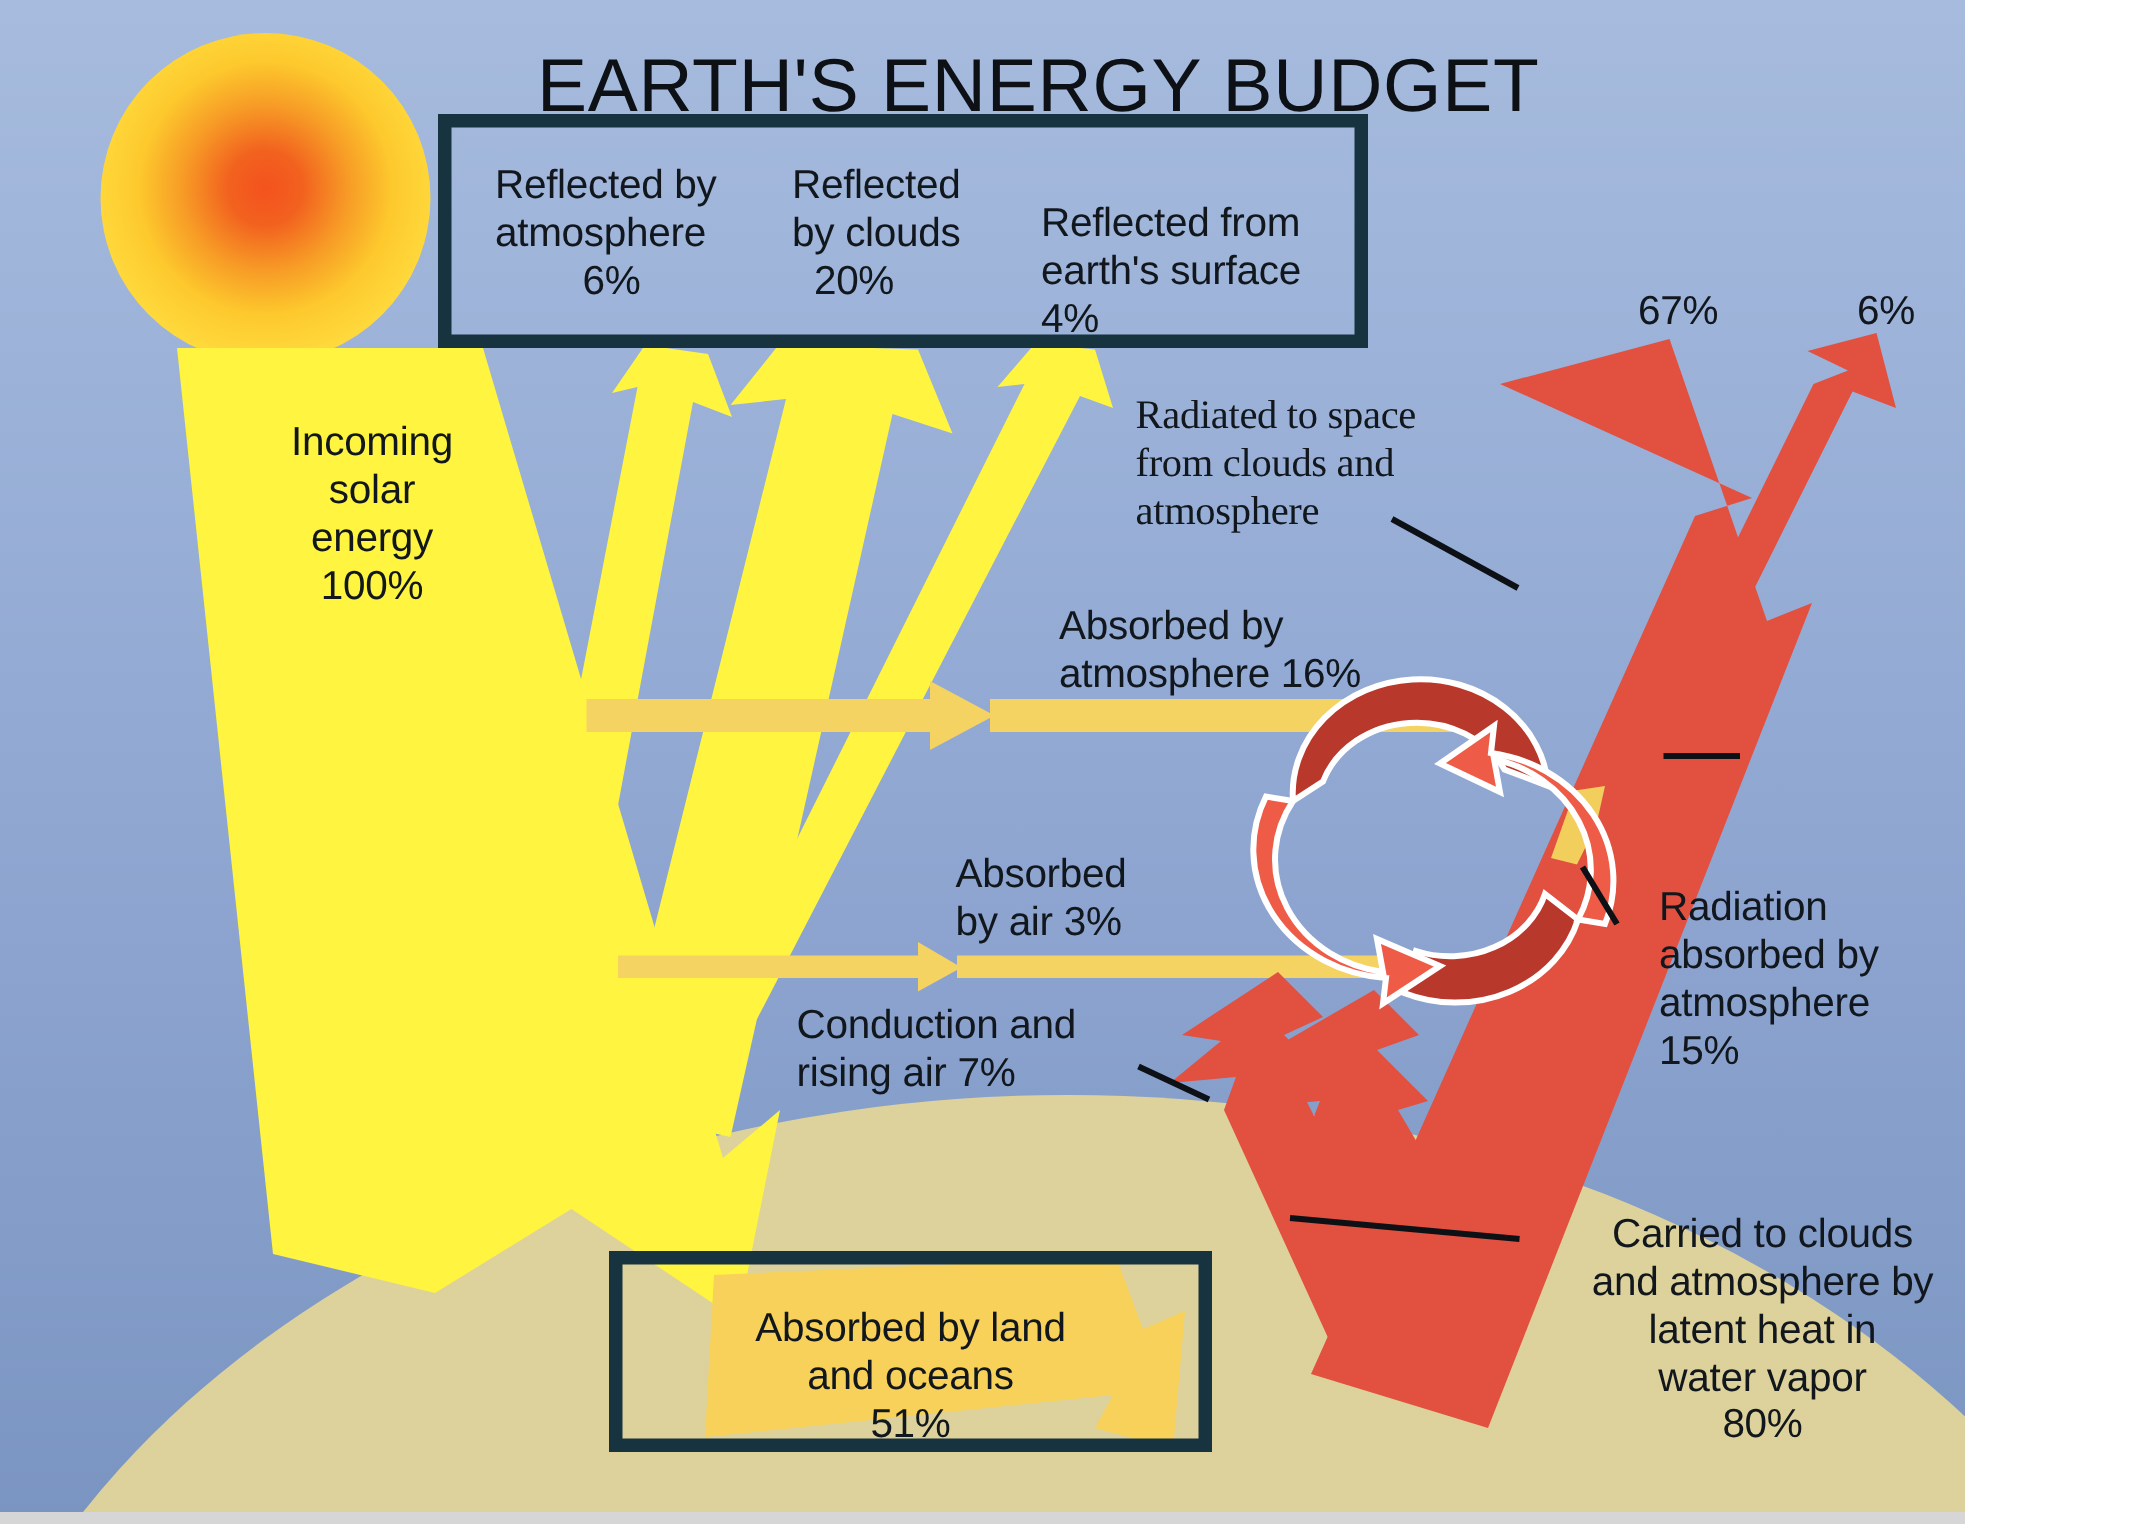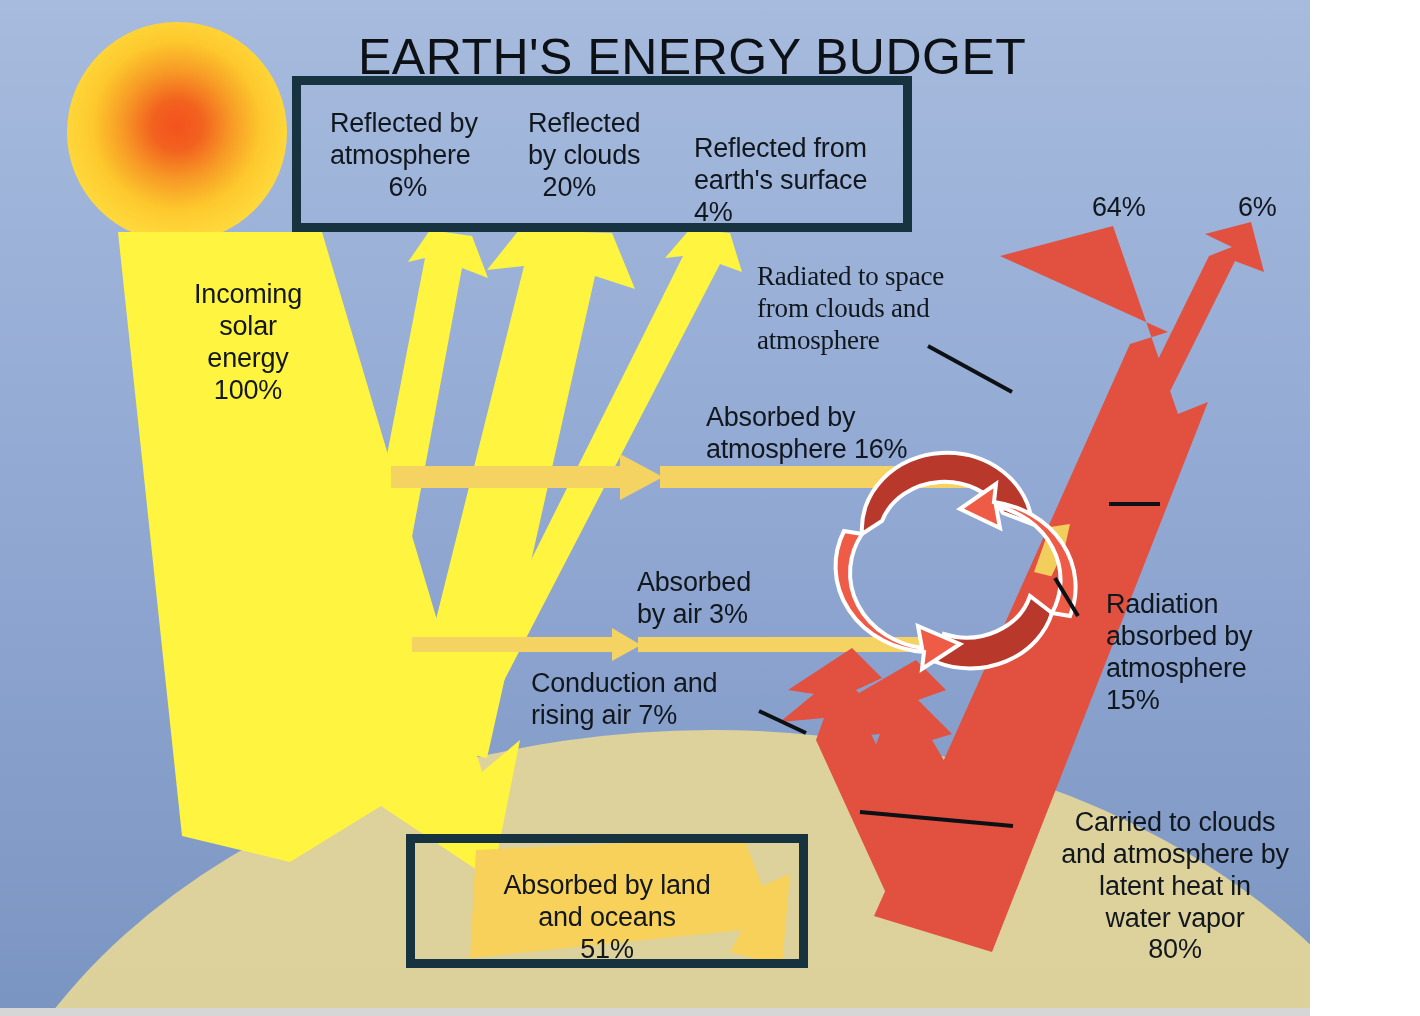--- a/index.html
+++ b/index.html
@@ -248,21 +248,21 @@
 
     <div class="lbl" style="left:188px; top:279px; font-size:27px; text-align:center; width:120px;">Incoming
 solar
 energy
 100%</div>
 
     <div class="lbl" style="left:757px; top:261px; font-size:27px;font-family:Liberation Serif, serif;">Radiated to space
 from clouds and
 atmosphere</div>
 
-    <div class="lbl" style="left:1092px; top:192px; font-size:27px;">64%</div>
+    <div class="lbl" style="left:1092px; top:192px; font-size:27px;">67%</div>
 
     <div class="lbl" style="left:1238px; top:192px; font-size:27px;">6%</div>
 
     <div class="lbl" style="left:706px; top:402px; font-size:27px;">Absorbed by
 atmosphere 16%</div>
 
     <div class="lbl" style="left:637px; top:567px; font-size:27px;">Absorbed
 by air 3%</div>
 
     <div class="lbl" style="left:531px; top:668px; font-size:27px;">Conduction and

